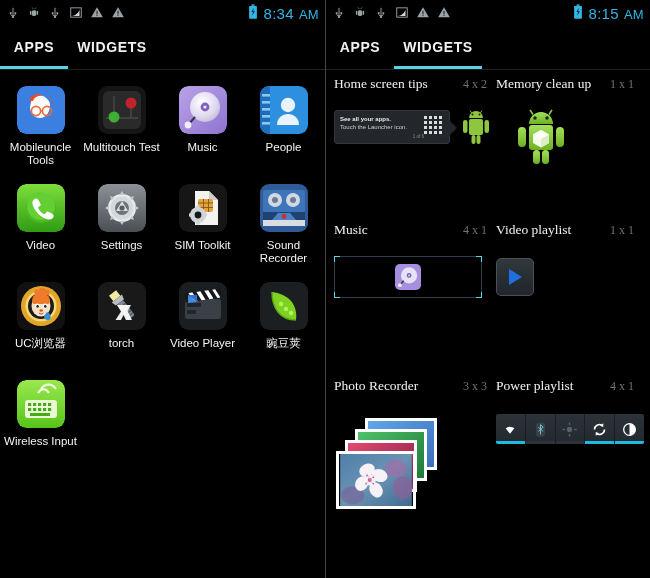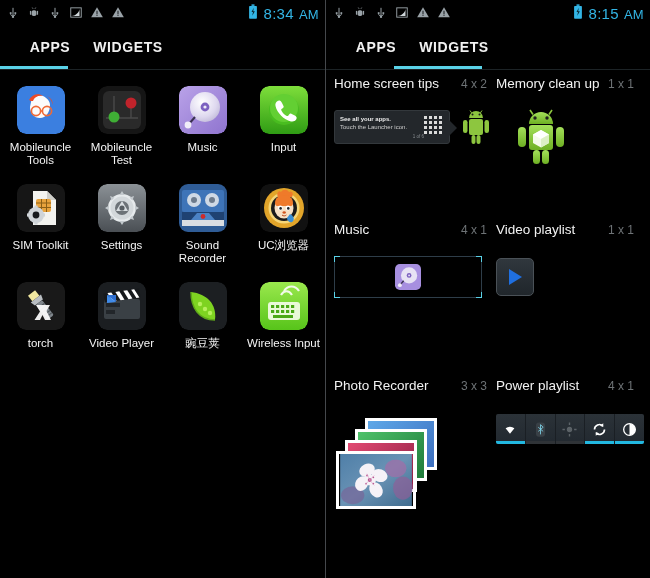--- a/index.html
+++ b/index.html
@@ -26,21 +26,21 @@
   .clock { color: #33b5e5; font-size: 15px; letter-spacing: .3px; line-height: 1; }
   .ampm { color: #33b5e5; font-size: 13px; letter-spacing: .3px; line-height: 1; }
 
   
   .tabbar { height: 44px; display: flex; align-items: center; position: relative; }
   .tab {
     position: relative; height: 44px; display: flex; align-items: center;
     justify-content: center; color: #f2f2f2; font-size: 14px; font-weight: bold;
     letter-spacing: .6px;
   }
-  .tab.t0 { width: 68px; margin-left: 16px; }
+  .tab.t0 { width: 68px; margin-left: 0; }
   .tab.t1 { width: 88px; }
   .tab.inactive { color: #f0f0f0; }
   .tabline { position: absolute; bottom: 0; height: 3px; background: #5ad2e8; }
   .tabline.a { left: 0; width: 68px; }
   .tabline.b { left: 68px; width: 88px; }
   .tabsep { height: 1px; background: #1c2326; width: 100%; }
 
   
   .appgrid {
     display: grid; grid-template-columns: repeat(4, 81px);
@@ -56,21 +56,21 @@
     text-align: center; width: 78px; word-wrap: break-word;
   }
   .rs { border-radius: 9px; width:48px; height:48px; display:block; }
 
   
   .widgets { padding: 6px 0 0 0; }
   .wrow { display: flex; }
   .wcell { position: relative; }
   .wcell.c0 { width: 170px; padding-left: 8px; }
   .wcell.c1 { width: 147px; }
-  .whead { display: flex; align-items: baseline; height: 26px; }
+  .whead { display: flex; align-items: baseline; height: 26px; font-family: Liberation Serif, serif; }
   .wtitle { color: #f2f2f2; font-size: 13.5px; white-space: nowrap; }
   .wsize { color: #6e7376; font-size: 12px; margin-left: auto; padding-right: 9px; }
   .wbody { height: 120px; position: relative; }
 
   
   .tip-wrap { display: flex; align-items: flex-start; padding-top: 8px; }
   .tipbubble {
     position: relative; width: 116px; height: 34px; background: #23272b;
     border-radius: 3px; border: 1px solid #33383c; display: flex;
     padding: 4px 5px 0 5px;
@@ -221,21 +221,21 @@
         <div class="appicon">
           <svg class="rs" viewBox="0 0 48 48">
             <rect width="48" height="48" rx="9" fill="#151515"></rect>
             <rect x="5" y="5" width="38" height="38" rx="6" fill="#2a2a2a"></rect>
             <path d="M16 10v24M33 12v20" stroke="#4a4a4a" stroke-width="1.4"></path>
             <path d="M8 32h32" stroke="#4a4a4a" stroke-width="1.4"></path>
             <circle cx="33" cy="17" r="5.5" fill="#c0232b"></circle>
             <circle cx="16" cy="31" r="5.5" fill="#3fae35"></circle>
           </svg>
         </div>
-        <div class="applabel">Mobileuncle Test</div>
+        <div class="applabel">Multitouch Test</div>
       </div>
 
       <div class="appcell">
         <div class="appicon">
           <svg class="rs" viewBox="0 0 48 48">
             <defs>
               <linearGradient id="mgrad" x1="0" y1="0" x2="1" y2="1">
                 <stop offset="0" stop-color="#b9a2e8"></stop>
                   <stop offset="1" stop-color="#8f74cf"></stop>
               </linearGradient>
@@ -249,62 +249,53 @@
             <circle cx="26" cy="21" r="15" fill="url(#disc)"></circle>
             <circle cx="26" cy="21" r="4.4" fill="#7d62c0"></circle>
             <circle cx="26" cy="21" r="1.6" fill="#efecf8"></circle>
             <path d="M16 31 L9.5 38.5" stroke="#3a3050" stroke-width="2"></path>
             <circle cx="9" cy="39" r="3.4" fill="#f0ecf8"></circle>
           </svg>
         </div>
         <div class="applabel">Music</div>
       </div>
 
+      <div class="appcell">
+        <div class="appicon">
+          <svg class="rs" viewBox="0 0 48 48">
+            <rect width="48" height="48" rx="7" fill="#2d8fe0"></rect>
+            <rect width="10" height="48" fix="y" fill="#1d6dbd"></rect>
+            <rect x="2" y="8" width="8" height="2.6" fill="#8fc6ef"></rect>
+            <rect x="2" y="15" width="8" height="2.6" fill="#8fc6ef"></rect>
+            <rect x="2" y="22" width="8" height="2.6" fill="#8fc6ef"></rect>
+            <rect x="2" y="29" width="8" height="2.6" fill="#8fc6ef"></rect>
+            <rect x="2" y="36" width="8" height="2.6" fill="#8fc6ef"></rect>
+            <circle cx="28" cy="19" r="7.2" fill="#e8f3fc"></circle>
+            <path d="M17 39c0-7 5-11 11-11s11 4 11 11z" fill="#e8f3fc"></path>
+          </svg>
+        </div>
+        <div class="applabel">People</div>
+      </div>
 
       <div class="appcell">
         <div class="appicon">
           <svg class="rs" viewBox="0 0 48 48">
             <defs>
                 <linearGradient id="pg" x1="0" y1="0" x2="0" y2="1">
               <stop offset="0" stop-color="#7ede3b"></stop>
                   <stop offset="1" stop-color="#2f9c14"></stop>
                 </linearGradient>
               </defs>
             <rect width="48" height="48" rx="9" fill="url(#pg)"></rect>
             <circle cx="24" cy="24" r="15" fill="#49bd20"></circle>
             <circle cx="24" cy="22" r="14" fill="#63cf33"></circle>
             <path d="M18 15c2-1 3 0 4 2l1.5 3c.5 1 0 1.6-.8 2.2l-1.2.9c-.4.3-.4.8-.1 1.4 1.2 2.4 3 4.2 5.4 5.4.6.3 1.1.3 1.4-.1l.9-1.2c.6-.8 1.2-1.3 2.2-.8l3 1.5c2 1 3 2 2 4-1 1.8-3.2 2.6-5.4 2.1-3.6-.8-7-3-9.7-5.7-2.7-2.7-4.9-6.1-5.7-9.7-.5-2.2.3-4.4 2.5-5.3z" fill="#ffffff"></path>
           </svg>
         </div>
-        <div class="applabel">Input</div>
-      </div>
-
-      <div class="appcell">
-        <div class="appicon">
-          <svg class="rs" viewBox="0 0 48 48">
-            <rect width="48" height="48" rx="9" fill="#161616"></rect>
-            <path d="M16 7h14l9 9v25H16z" fill="#f3f3ef"></path>
-            <path d="M30 7l9 9h-9z" fill="#cfcfca"></path>
-            <rect x="19" y="15" width="15" height="13" rx="2" fill="#e8a33d"></rect>
-            <g stroke="#8a5f17" stroke-width="1">
-              <path d="M19 19h15M19 23.5h15M24.5 15v13M29.5 15v13"></path>
-            </g>
-            <g fill="#cfd4d8">
-              <circle cx="19" cy="31" r="8"></circle>
-            </g>
-            <circle cx="19" cy="31" r="3.4" fill="#16191c"></circle>
-            <g fill="#cfd4d8">
-              <rect x="17.4" y="21.5" width="3.2" height="4"></rect>
-              <rect x="17.4" y="36.5" width="3.2" height="4"></rect>
-              <rect x="10" y="29.4" width="4" height="3.2"></rect>
-              <rect x="24" y="29.4" width="4" height="3.2"></rect>
-            </g>
-          </svg>
-        </div>
-        <div class="applabel">SIM Toolkit</div>
+        <div class="applabel">Video</div>
       </div>
 
       <div class="appcell">
         <div class="appicon">
           <svg class="rs" viewBox="0 0 48 48">
             <defs>
                 <linearGradient id="sg" x1="0" y1="0" x2="0" y2="1">
               <stop offset="0" stop-color="#8b9196"></stop>
                   <stop offset="1" stop-color="#4a4f54"></stop>
                 </linearGradient>
@@ -317,20 +308,45 @@
               <path d="M24 7l2.5 4h-5zM24 41l2.5-4h-5zM7 24l4-2.5v5zM41 24l-4-2.5v5z"></path>
               <path d="M12 12l4.5 1.5-3 3zM36 12l-1.5 4.5-3-3zM12 36l1.5-4.5 3 3zM36 36l-4.5-1.5 3-3z"></path>
             </g>
             <circle cx="24" cy="24" r="11.5" fill="#d3d8db"></circle>
             <circle cx="24" cy="24" r="7" fill="#6d7378"></circle>
             <path d="M24 17 L30 27 L18 27 Z" fill="#d9dee1"></path>
             <circle cx="24" cy="24" r="2.6" fill="#575d62"></circle>
           </svg>
         </div>
         <div class="applabel">Settings</div>
+      </div>
+
+      <div class="appcell">
+        <div class="appicon">
+          <svg class="rs" viewBox="0 0 48 48">
+            <rect width="48" height="48" rx="9" fill="#161616"></rect>
+            <path d="M16 7h14l9 9v25H16z" fill="#f3f3ef"></path>
+            <path d="M30 7l9 9h-9z" fill="#cfcfca"></path>
+            <rect x="19" y="15" width="15" height="13" rx="2" fill="#e8a33d"></rect>
+            <g stroke="#8a5f17" stroke-width="1">
+              <path d="M19 19h15M19 23.5h15M24.5 15v13M29.5 15v13"></path>
+            </g>
+            <g fill="#cfd4d8">
+              <circle cx="19" cy="31" r="8"></circle>
+            </g>
+            <circle cx="19" cy="31" r="3.4" fill="#16191c"></circle>
+            <g fill="#cfd4d8">
+              <rect x="17.4" y="21.5" width="3.2" height="4"></rect>
+              <rect x="17.4" y="36.5" width="3.2" height="4"></rect>
+              <rect x="10" y="29.4" width="4" height="3.2"></rect>
+              <rect x="24" y="29.4" width="4" height="3.2"></rect>
+            </g>
+          </svg>
+        </div>
+        <div class="applabel">SIM Toolkit</div>
       </div>
 
       <div class="appcell">
         <div class="appicon">
           <svg class="rs" viewBox="0 0 48 48">
             <rect width="48" height="48" rx="6" fill="#2f5c96"></rect>
             <rect x="3" y="6" width="42" height="22" rx="2" fill="#3e74b8"></rect>
             <circle cx="15" cy="16" r="7" fill="#cfd9e5"></circle>
             <circle cx="15" cy="16" r="3" fill="#6d7b8c"></circle>
             <circle cx="33" cy="16" r="7" fill="#cfd9e5"></circle>

